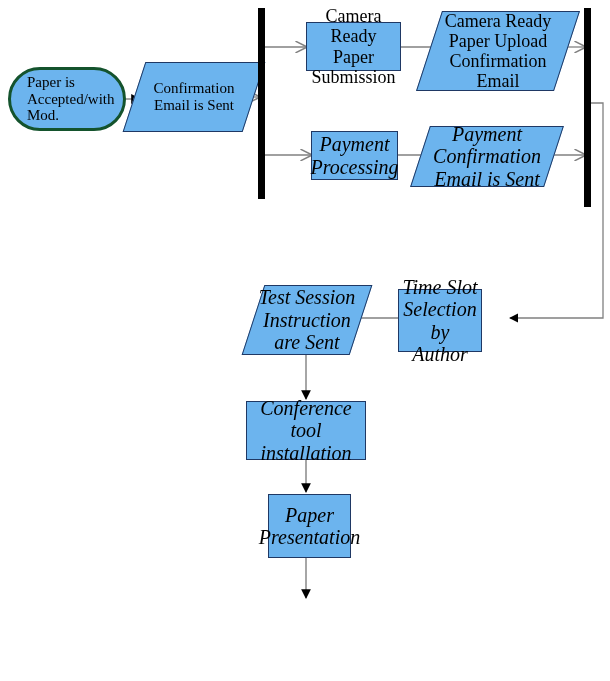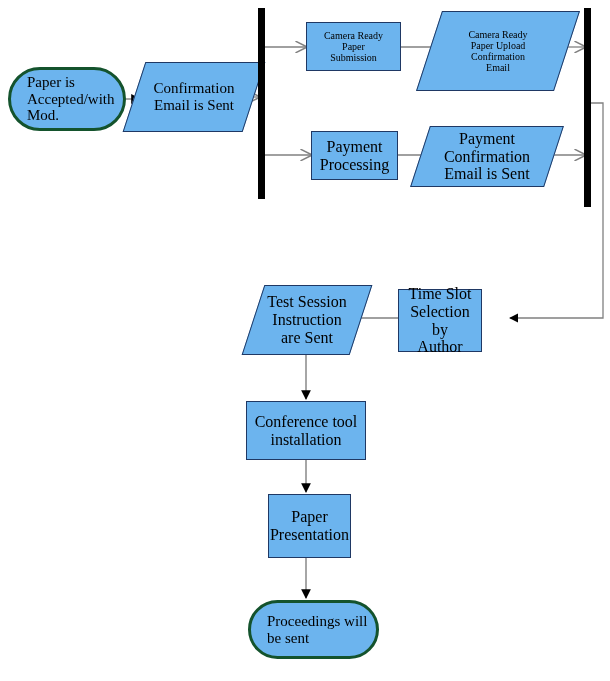--- a/index.html
+++ b/index.html
@@ -77,22 +77,22 @@
     padding-left: 16px;
   }
   
   .n-bar {
     position: absolute;
     background: #000000;
     border: 1px solid #000000;
     z-index: 3;
   }
   .fs15 { font-size: 15px; }
-  .fs14 { font-size: 16px; }
-  .fs13 { font-size: 10px; }
+  .fs14 { font-size: 20px; font-style: italic; }
+  .fs13 { font-size: 18px; }
 </style>
 </head>
 <body>
 
 <div id="canvas">
 
   <svg id="edge-layer" width="610" height="681" viewBox="0 0 610 681" xmlns="http://www.w3.org/2000/svg">
     <defs>
       <marker id="arrow-solid" viewBox="0 0 10 10" refX="9" refY="5" markerWidth="7" markerHeight="7" orient="auto-start-reverse">
         <path d="M 0 0 L 10 5 L 0 10 z" fill="#000000"></path>
@@ -213,18 +213,14 @@
   <div class="node n-rect fs14" style="left:246px; top:401px; width:120px; height:59px;">
     <span class="label">Conference tool
 installation</span>
   </div>
 
   <div class="node n-rect fs14" style="left:268px; top:494px; width:83px; height:64px;">
     <span class="label">Paper
 Presentation</span>
   </div>
 
-  <div class="node n-stadium fs15" style="left:248px; top:600px; width:131px; height:59px;">
-    <span class="label">Proceedings will
-be sent</span>
-  </div>
 
 </div>
 
 </body></html>

